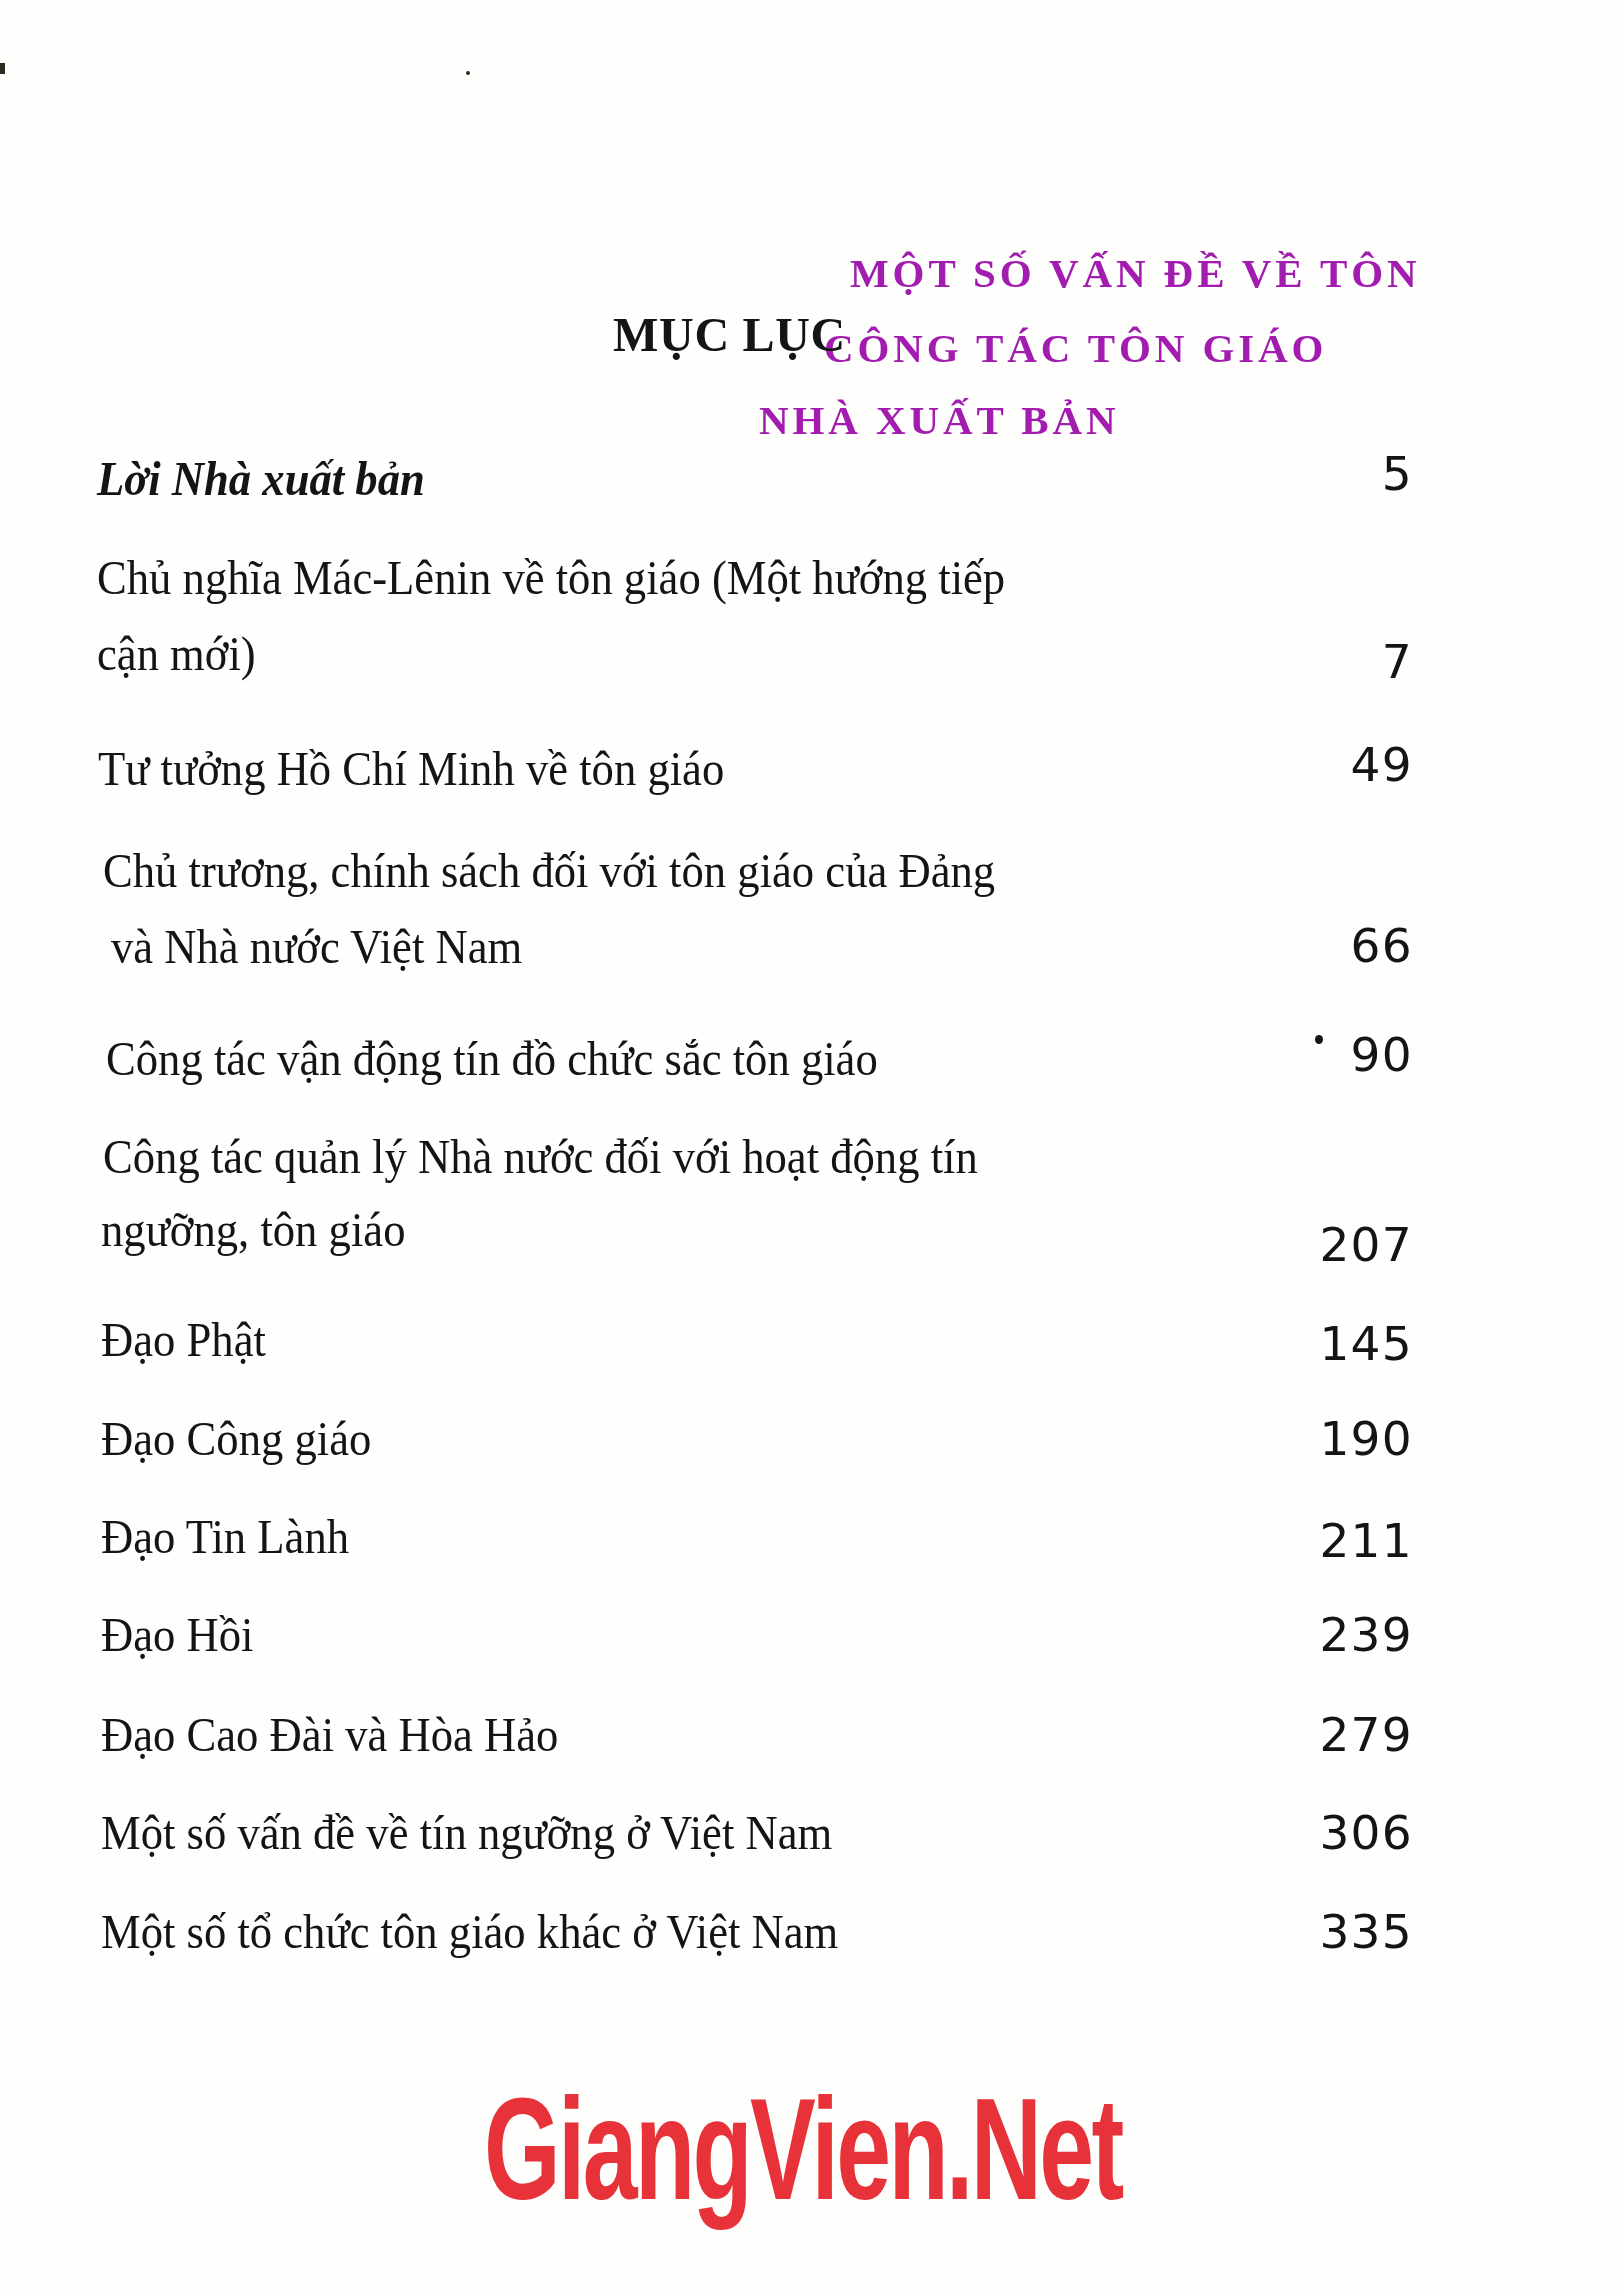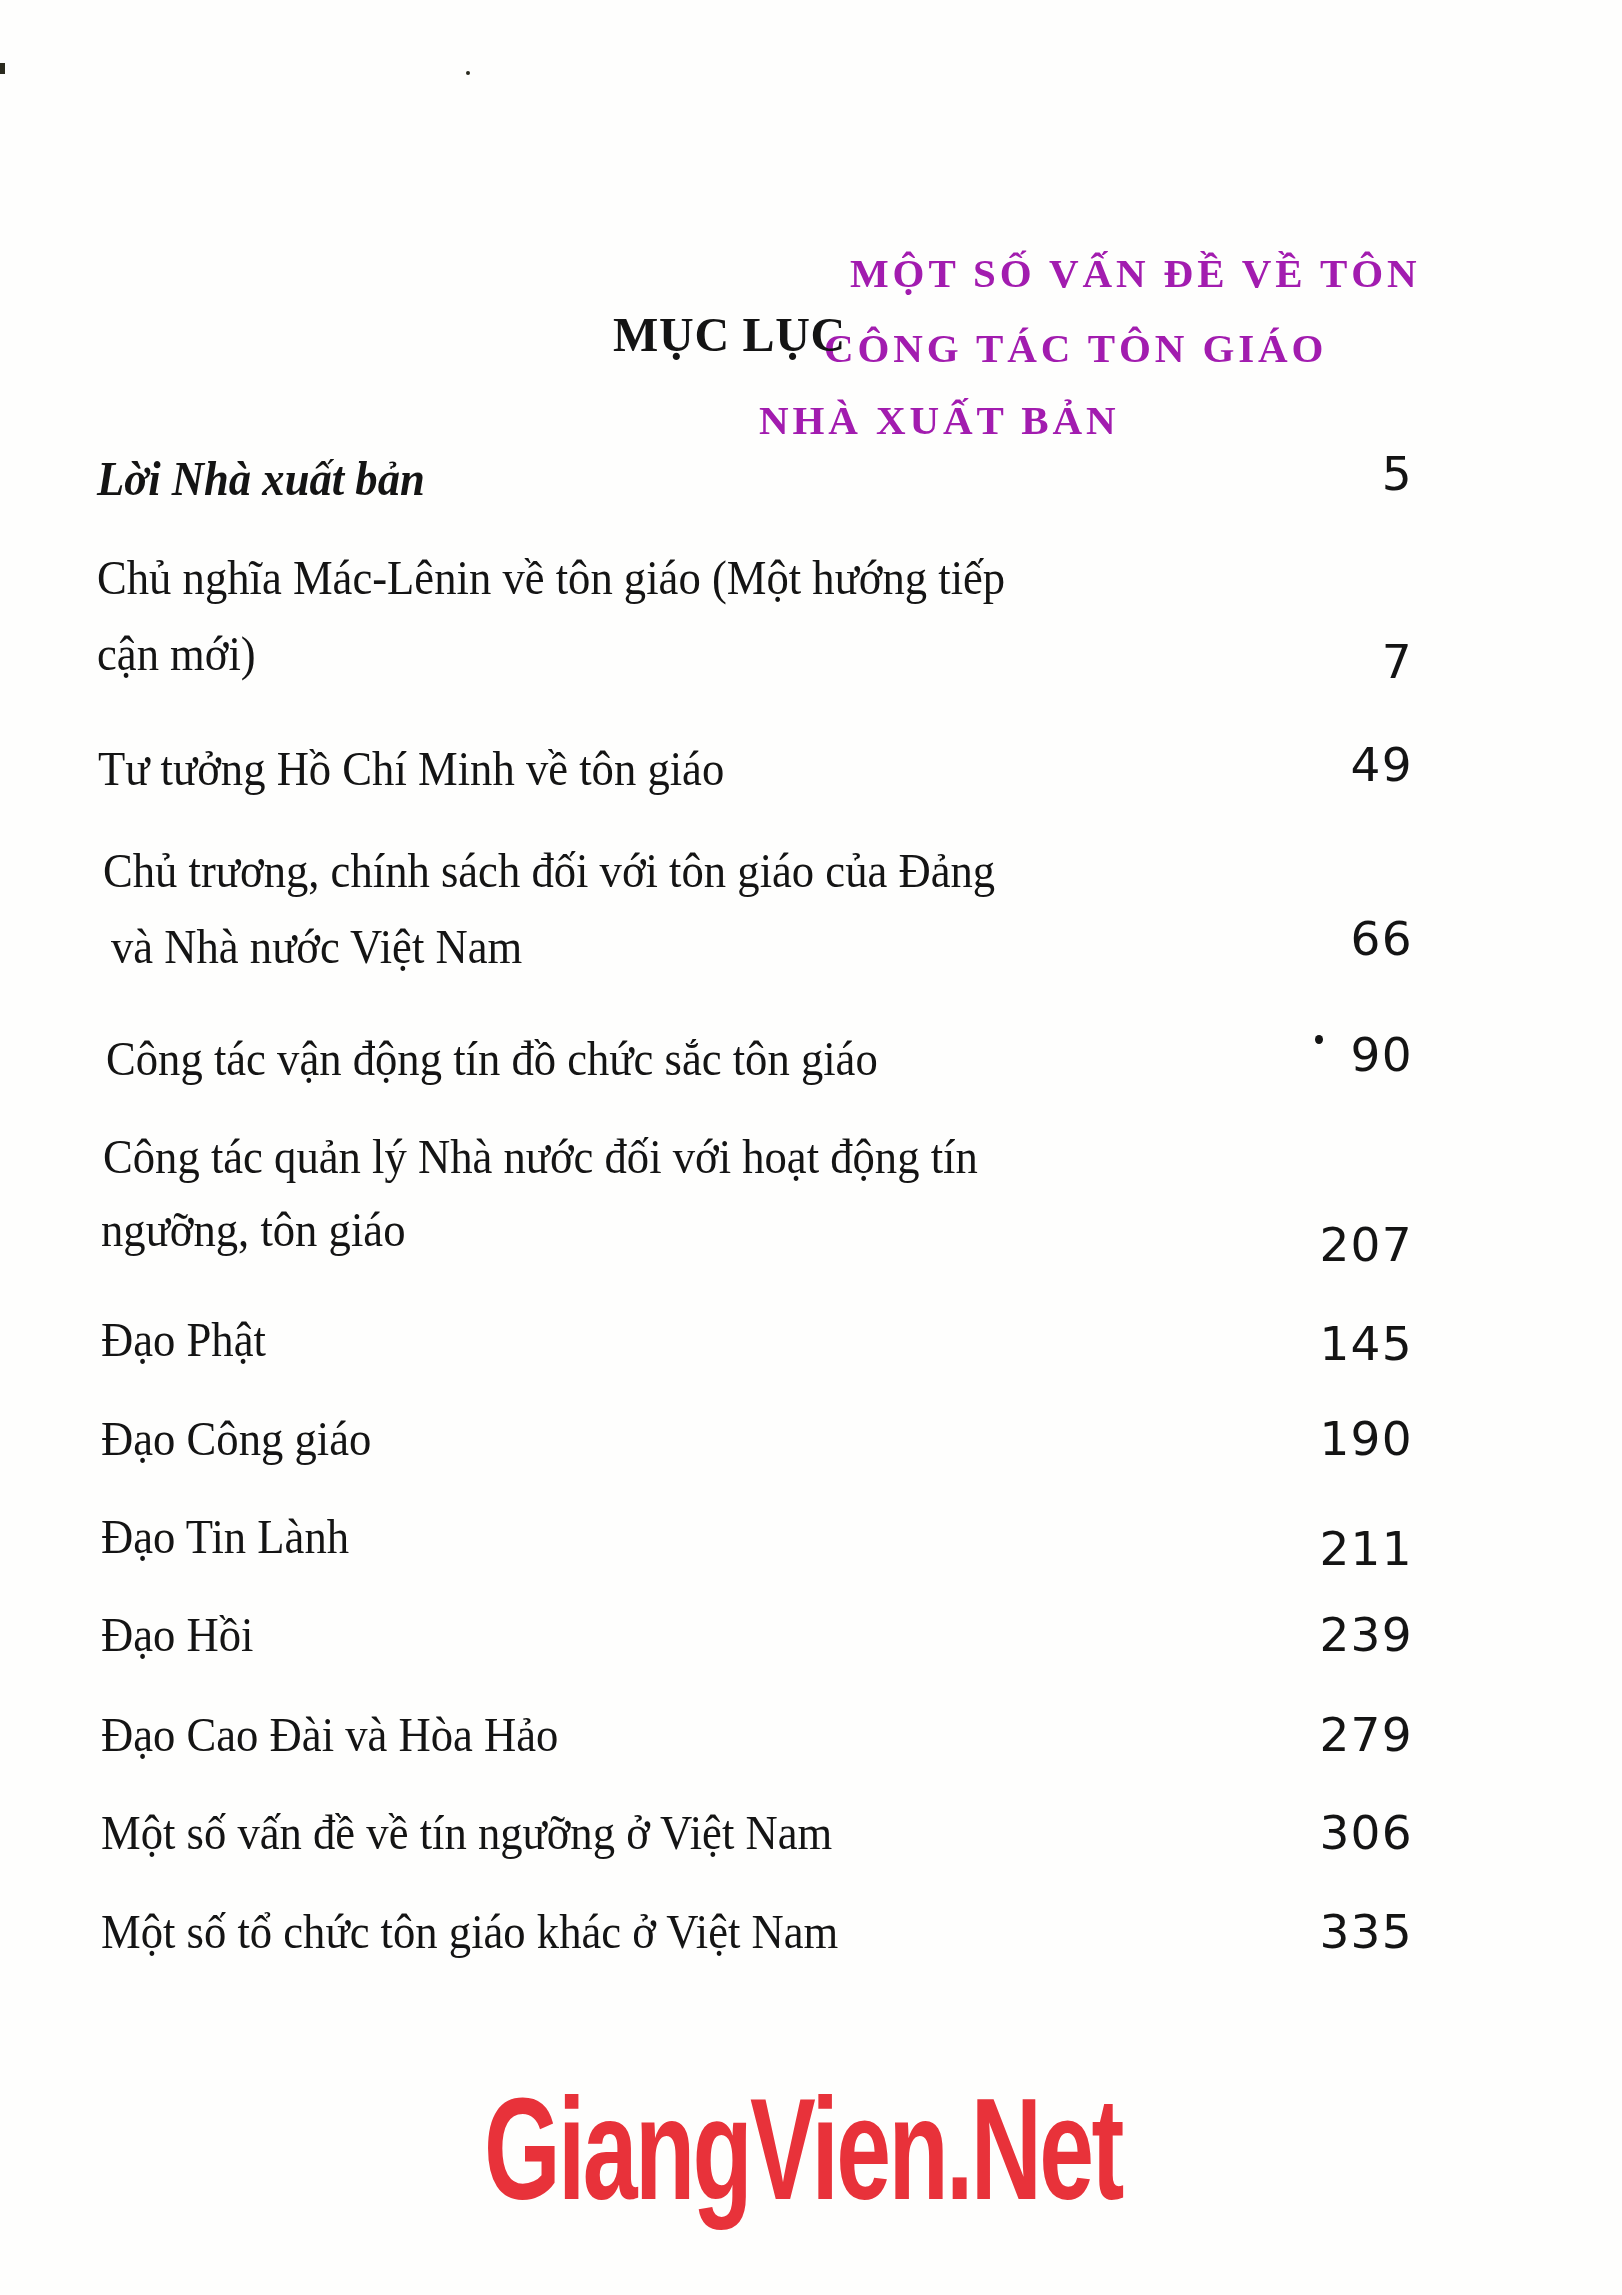--- a/index.html
+++ b/index.html
@@ -63,21 +63,21 @@
   </div>
 
   <div class="entry" style="top:731px;">
     <span class="label" style="left:98px;top:0;">Tư tưởng Hồ Chí Minh về tôn giáo</span>
     <span class="page" style="top:-3.9px;text-align:right;">49</span>
   </div>
 
   <div class="entry" style="top:833px;">
     <span class="label" style="left:103px;top:0;">Chủ trương, chính sách đối với tôn giáo của Đảng</span>
     <span class="label" style="left:111px;top:76px;">và Nhà nước Việt Nam</span>
-    <span class="page" style="top:68px;margin-left:32px;">66</span>
+    <span class="page" style="top:75px;margin-left:32px;">66</span>
   </div>
 
   <div class="entry" style="top:1021px;">
     <span class="label" style="left:106px;top:0;">Công tác vận động tín đồ chức sắc tôn giáo</span>
     <span class="page" style="top:-3.9px;">90</span>
   </div>
 
   <div class="entry" style="top:1119px;">
     <span class="label" style="left:103px;top:0;">Công tác quản lý Nhà nước đối với hoạt động tín</span>
     <span class="label" style="left:101px;top:73px;">ngưỡng, tôn giáo</span>
@@ -89,21 +89,21 @@
     <span class="page" style="top:4px;">145</span>
   </div>
 
   <div class="entry" style="top:1401px;">
     <span class="label" style="left:101px;top:0;">Đạo Công giáo</span>
     <span class="page" style="top:0;">190</span>
   </div>
 
   <div class="entry" style="top:1499px;">
     <span class="label" style="left:101px;top:0;">Đạo Tin Lành</span>
-    <span class="page" style="top:12px;">211</span>
+    <span class="page" style="top:4px;">211</span>
   </div>
 
   <div class="entry" style="top:1597px;">
     <span class="label" style="left:101px;top:0;">Đạo Hồi</span>
     <span class="page" style="top:0;">239</span>
   </div>
 
   <div class="entry" style="top:1697px;">
     <span class="label" style="left:101px;top:0;">Đạo Cao Đài và Hòa Hảo</span>
     <span class="page" style="top:0;">279</span>

